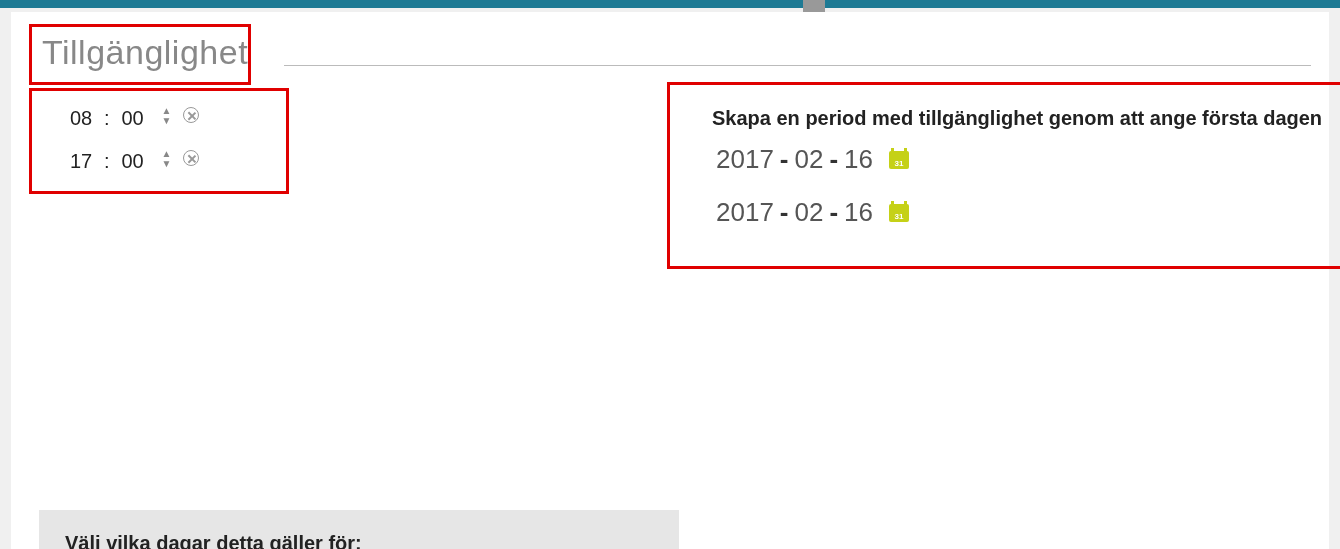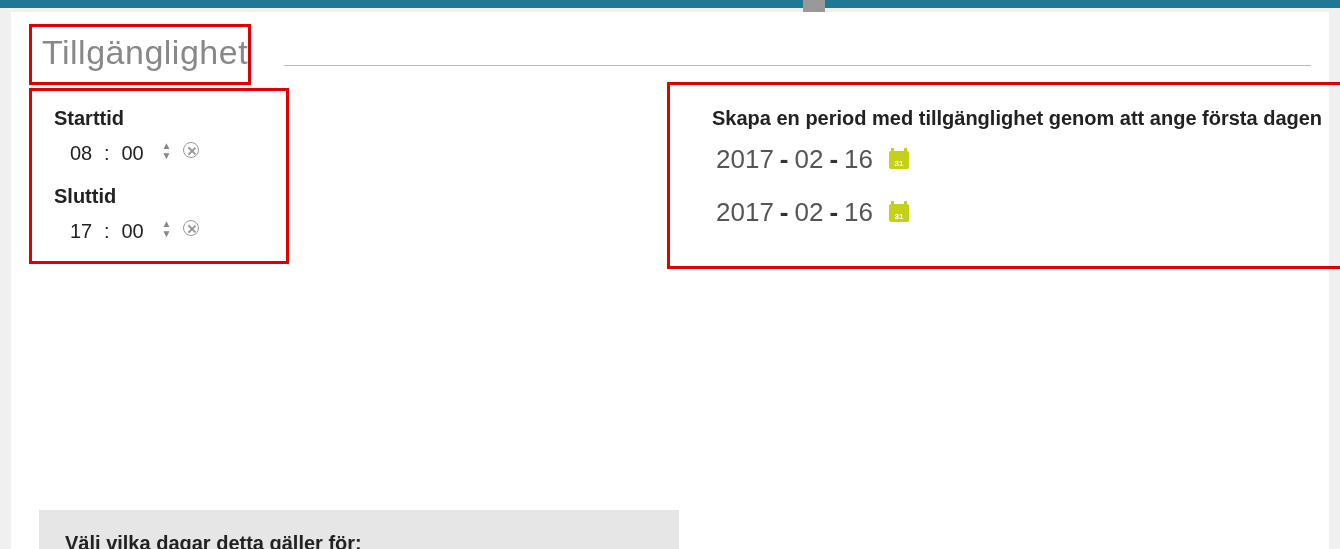--- a/index.html
+++ b/index.html
@@ -181,34 +181,32 @@
 
   <div class="highlight-title">
     <div class="title">Tillgänglighet</div>
   </div>
   <hr class="title-rule">
 
   <div class="cols">
 
     <div class="highlight-times">
       <div class="time-group">
-        <div class="time-label">Starttid</div>
         <div class="time-row">
           <span class="tval">08</span>
           <span class="colon">:</span>
           <span class="tval">00</span>
           <div class="spinner">
             <span>▲</span>
             <span>▼</span>
           </div>
           <div class="clear-icon"></div>
         </div>
       </div>
       <div class="time-group">
-        <div class="time-label">Sluttid</div>
         <div class="time-row">
           <span class="tval">17</span>
           <span class="colon">:</span>
           <span class="tval">00</span>
           <div class="spinner">
             <span>▲</span>
             <span>▼</span>
           </div>
           <div class="clear-icon"></div>
         </div>

